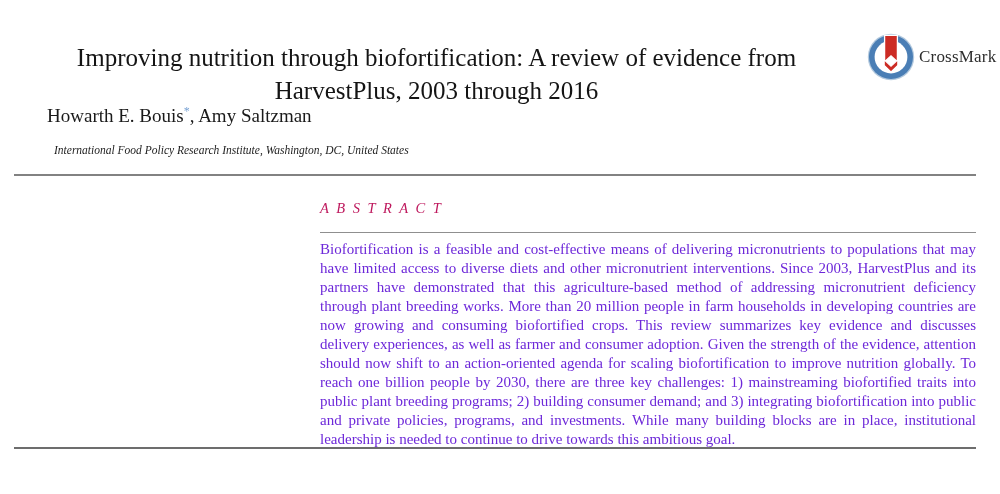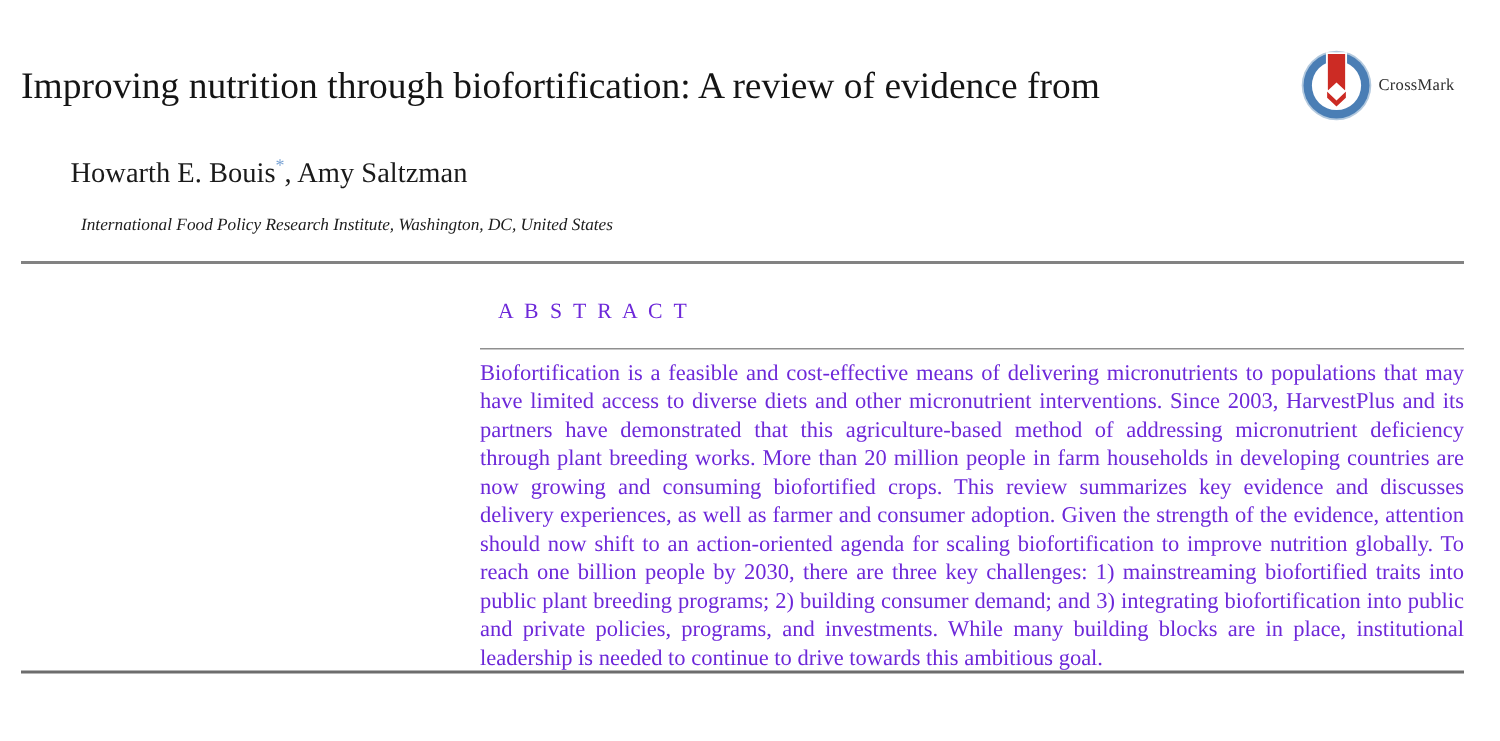--- a/index.html
+++ b/index.html
@@ -15,32 +15,32 @@
   .title {
     position: absolute;
     left: 14px;
     top: 24px;
     width: 845px;
     font-size: 25px;
     line-height: 33px;
     font-weight: 400;
     color: #141414;
   }
-  .title-line { display: block; }
+  .title-line { display: block; text-align: center; }
   .crossmark-badge {
     position: absolute;
     left: 867px;
     top: 33px;
     display: flex;
     align-items: center;
     gap: 4px;
     cursor: pointer;
   }
   .crossmark-label {
-    font-size: 11px;
+    font-size: 17px;
     color: #2e2e2e;
     letter-spacing: 0.2px;
   }
   .authors {
     position: absolute;
     left: 14px;
     top: 105px;
     font-size: 19px;
     color: #1a1a1a;
     margin-left: 33px;
@@ -63,25 +63,26 @@
   .rule-top {
     position: absolute;
     left: 14px;
     top: 174px;
     width: 962px;
     height: 2px;
     background: #828282;
   }
   .abstract-heading {
     position: absolute;
-    left: 332px;
+    left: 320px;
     top: 200px;
     font-size: 14.5px;
     letter-spacing: 2px;
-    color: #6d28d9;
+    color: #be185d;
+    font-style: italic;
   }
   .rule-thin {
     position: absolute;
     left: 320px;
     top: 232px;
     width: 656px;
     height: 1px;
     background: #8f8f8f;
   }
   .abstract-body {
@@ -103,20 +104,21 @@
     background: #6d6d6d;
   }
 </style>
 </head>
 <body>
 
 <div class="page">
 
   <h1 class="title">
     <span class="title-line">Improving nutrition through biofortification: A review of evidence from</span>
+    <span class="title-line">HarvestPlus, 2003 through 2016</span>
   </h1>
 
   <div class="crossmark-badge">
     <span style="line-height:0;">
       <svg width="48" height="48" viewBox="0 0 60 60" aria-hidden="true">
         <circle cx="30" cy="30" r="29" fill="#b3c9de"></circle>
         <circle cx="30" cy="30" r="27.5" fill="#4a7eb5"></circle>
         <circle cx="30" cy="30" r="20.5" fill="#ffffff"></circle>
         <path d="M22 3 H38 V36 L30 28.5 L22 36 Z" fill="#cc2b24" stroke="#ffffff" stroke-width="1.6"></path>
         <path d="M21.5 33.5 L30 41.5 L38.5 33.5 L38.5 40.5 L30 48.5 L21.5 40.5 Z" fill="#cc2b24" stroke="#ffffff" stroke-width="1.4"></path>

